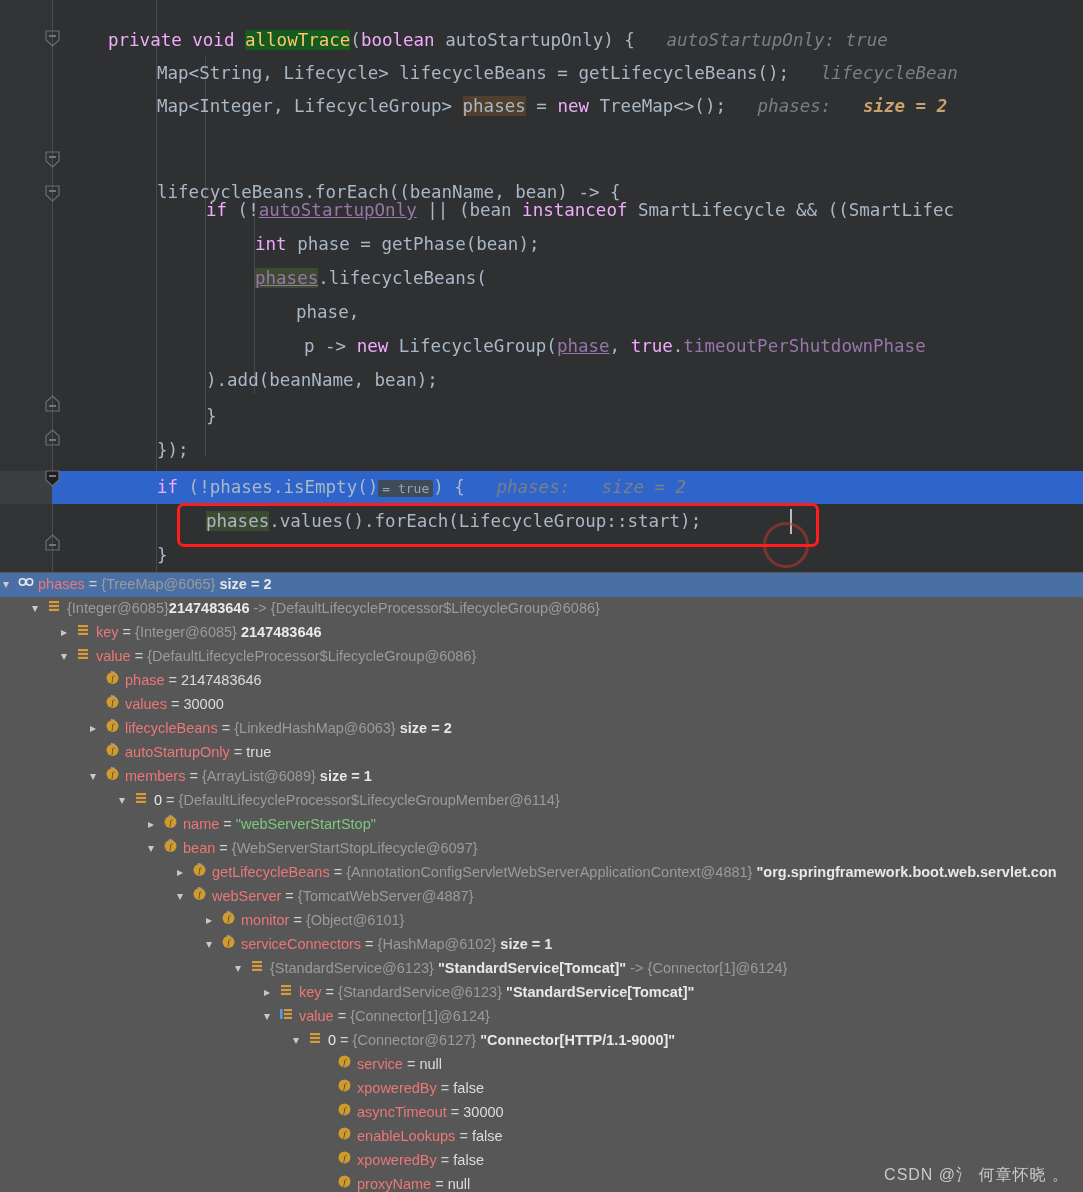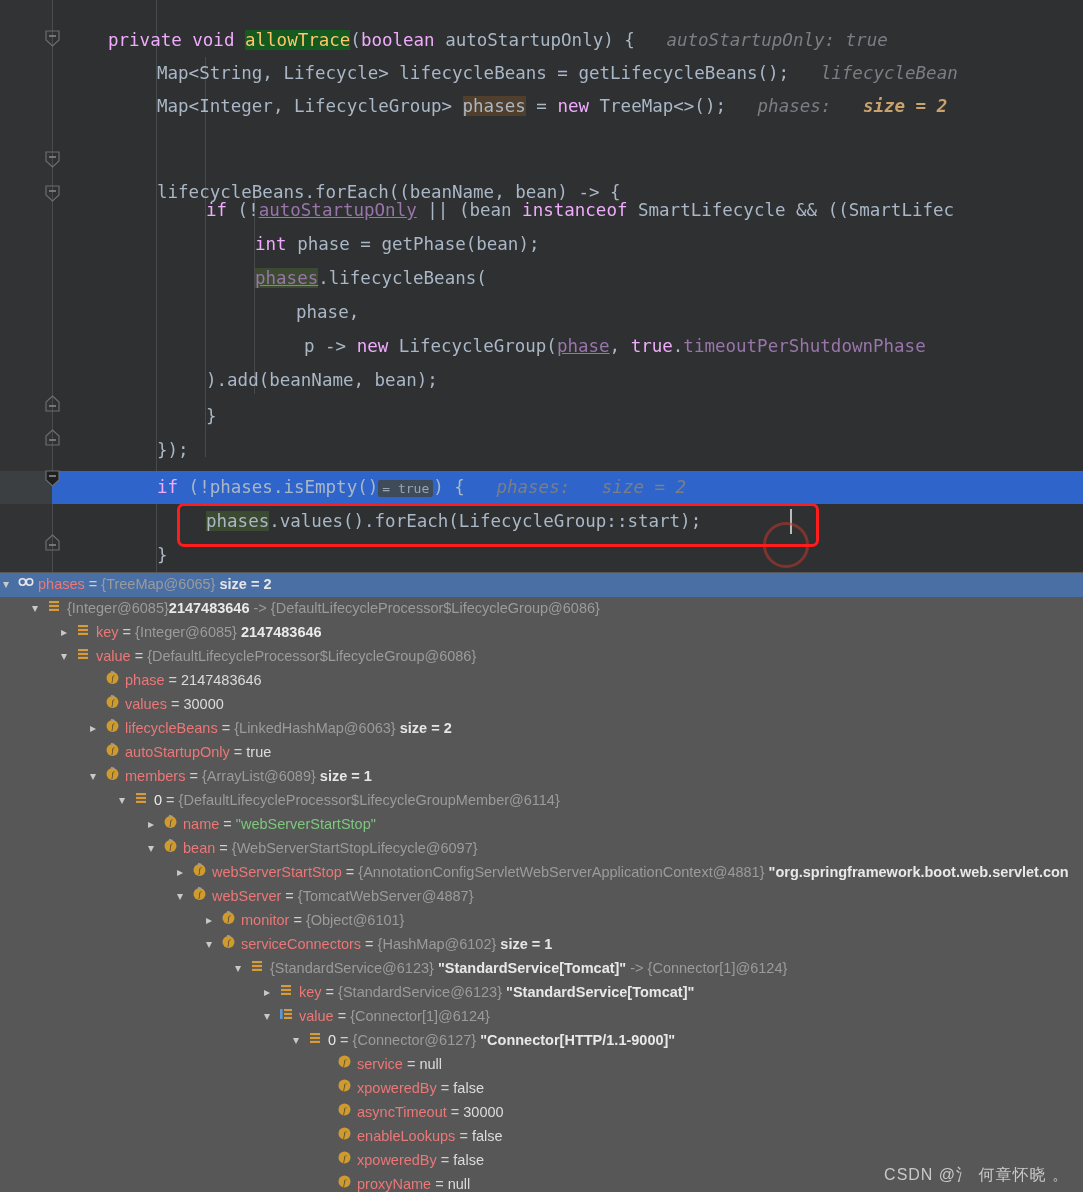--- a/index.html
+++ b/index.html
@@ -298,21 +298,21 @@
           </svg></span>
         <span style="position:absolute;left:183px"><span class="nm">bean</span><span class="eq"> = </span><span class="ref">{WebServerStartStopLifecycle@6097}</span></span>
       </div>
       <div class="trow" style="top: 289px;">
         <span class="arrow" style="left:174px">▸</span>
         <span class="ic" style="left:192px"><svg width="15" height="15" viewBox="0 0 15 15">
             <circle cx="7.5" cy="8" r="6" fill="#cf9a2e"></circle>
             <path d="M6 1.5 q2 1 3.5 0.6" stroke="#9aa0a6" stroke-width="1.4" fill="none"></path>
             <text x="7.5" y="11" font-size="8" text-anchor="middle" fill="#3b3b3b" font-family="serif" font-style="italic">f</text>
           </svg></span>
-        <span style="position:absolute;left:212px"><span class="nm">webServerStartStop</span><span class="eq"> = </span><span class="ref">{AnnotationConfigServletWebServerApplicationContext@4881}</span><span class="strb"> "org.springframework.boot.web.servlet.con</span></span>
+        <span style="position:absolute;left:212px"><span class="nm">getLifecycleBeans</span><span class="eq"> = </span><span class="ref">{AnnotationConfigServletWebServerApplicationContext@4881}</span><span class="strb"> "org.springframework.boot.web.servlet.con</span></span>
       </div>
       <div class="trow" style="top: 313px;">
         <span class="arrow" style="left:174px">▾</span>
         <span class="ic" style="left:192px"><svg width="15" height="15" viewBox="0 0 15 15">
             <circle cx="7.5" cy="8" r="6" fill="#cf9a2e"></circle>
             <path d="M6 1.5 q2 1 3.5 0.6" stroke="#9aa0a6" stroke-width="1.4" fill="none"></path>
             <text x="7.5" y="11" font-size="8" text-anchor="middle" fill="#3b3b3b" font-family="serif" font-style="italic">f</text>
           </svg></span>
         <span style="position:absolute;left:212px"><span class="nm">webServer</span><span class="eq"> = </span><span class="ref">{TomcatWebServer@4887}</span></span>
       </div>

